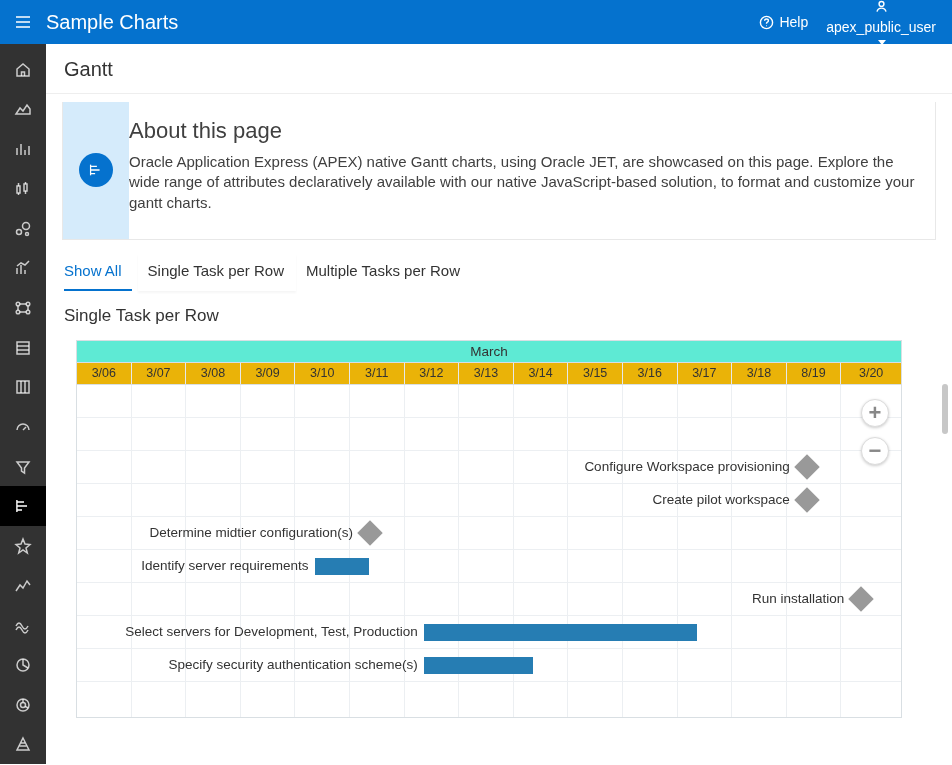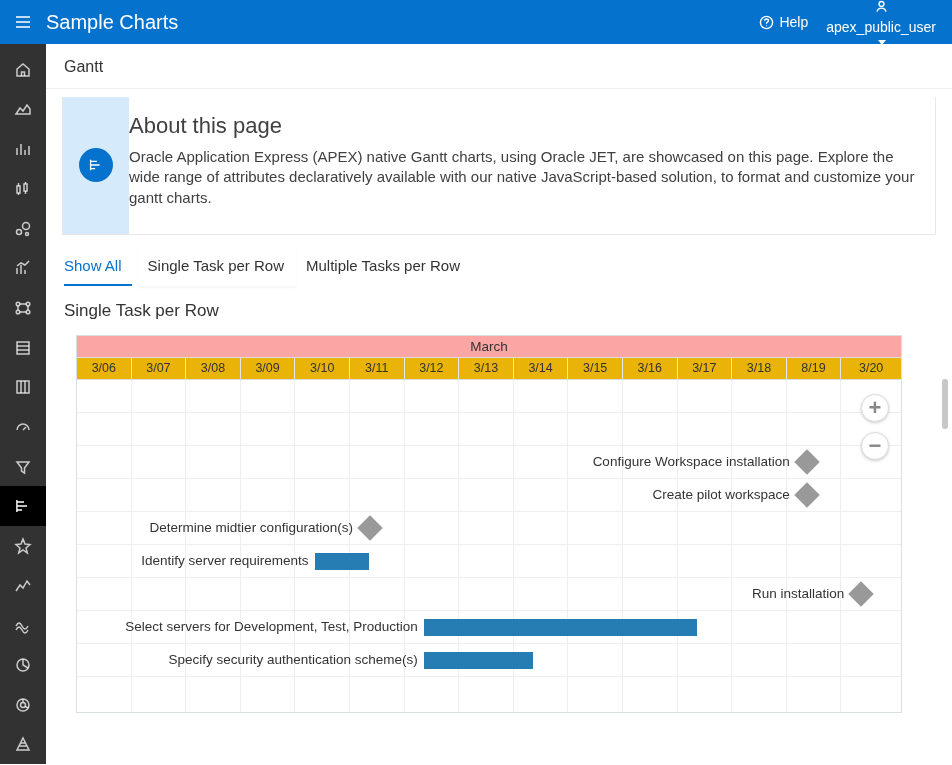--- a/index.html
+++ b/index.html
@@ -86,21 +86,21 @@
   }
   .sidebar-item svg { width: 18px; height: 18px; }
 
   .main {
     flex: 1;
     overflow: auto;
     background: #fff;
   }
   .page-title {
     padding: 14px 18px 12px 18px;
-    font-size: 16px;
+    font-size: 20px;
     font-weight: 400;
     border-bottom: 1px solid #eee;
   }
   .about-card {
     margin: 8px 16px 0 16px;
     background: #fff;
     border: 1px solid #e8e8e8;
     border-top: none;
     display: flex;
   }
@@ -176,21 +176,21 @@
     width: 826px;
   }
   .gantt-header-month {
     height: 22px;
     border-bottom: 1px solid #d9dfe3;
     display: flex;
     align-items: center;
     justify-content: center;
     font-size: 13.5px;
     color: #333;
-    background: #fca5a5;
+    background: #5eead4;
     position: relative;
   }
   .gantt-header-days {
     height: 22px;
     display: flex;
     border-bottom: 1px solid #d9dfe3;
     background: #eab308;
   }
   .day-col {
     flex: 0 0 54.6px;
@@ -487,21 +487,21 @@
               <div class="grid-col"></div>
               <div class="grid-col"></div>
               <div class="grid-col"></div>
               <div class="grid-col"></div>
             </div>
           <div class="gantt-rows" id="gantt-rows">
               <div class="gantt-row"></div>
               <div class="gantt-row"></div>
               <div class="gantt-row">
                 <div class="milestone" style="left: 720.72px;"></div>
-                <div class="task-label" style="right: calc(100% - 712.72px);">Configure Workspace installation</div>
+                <div class="task-label" style="right: calc(100% - 712.72px);">Configure Workspace provisioning</div>
               </div>
               <div class="gantt-row">
                 <div class="milestone" style="left: 720.72px;"></div>
                 <div class="task-label" style="right: calc(100% - 712.72px);">Create pilot workspace</div>
               </div>
               <div class="gantt-row">
                 <div class="milestone" style="left: 283.92px;"></div>
                 <div class="task-label" style="right: calc(100% - 275.92px);">Determine midtier configuration(s)</div>
               </div>
               <div class="gantt-row">

